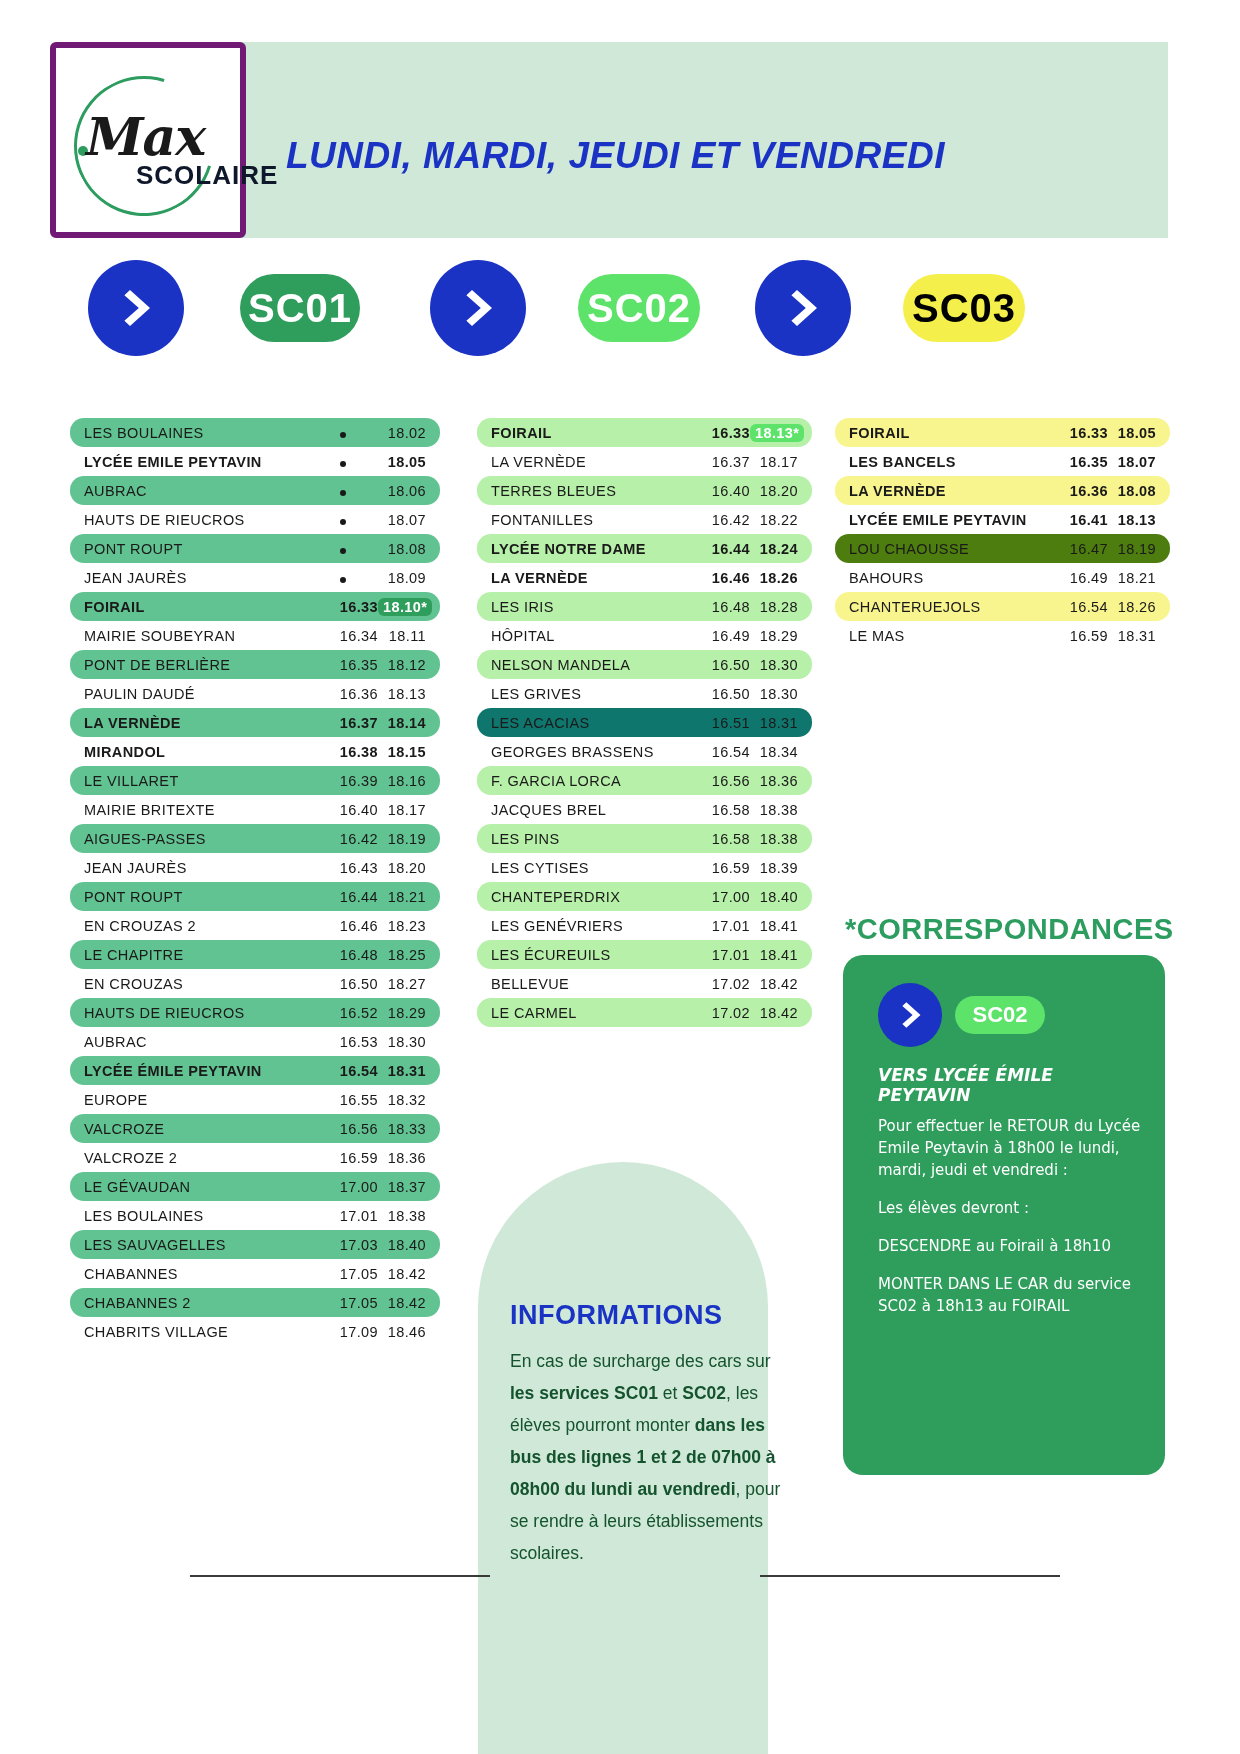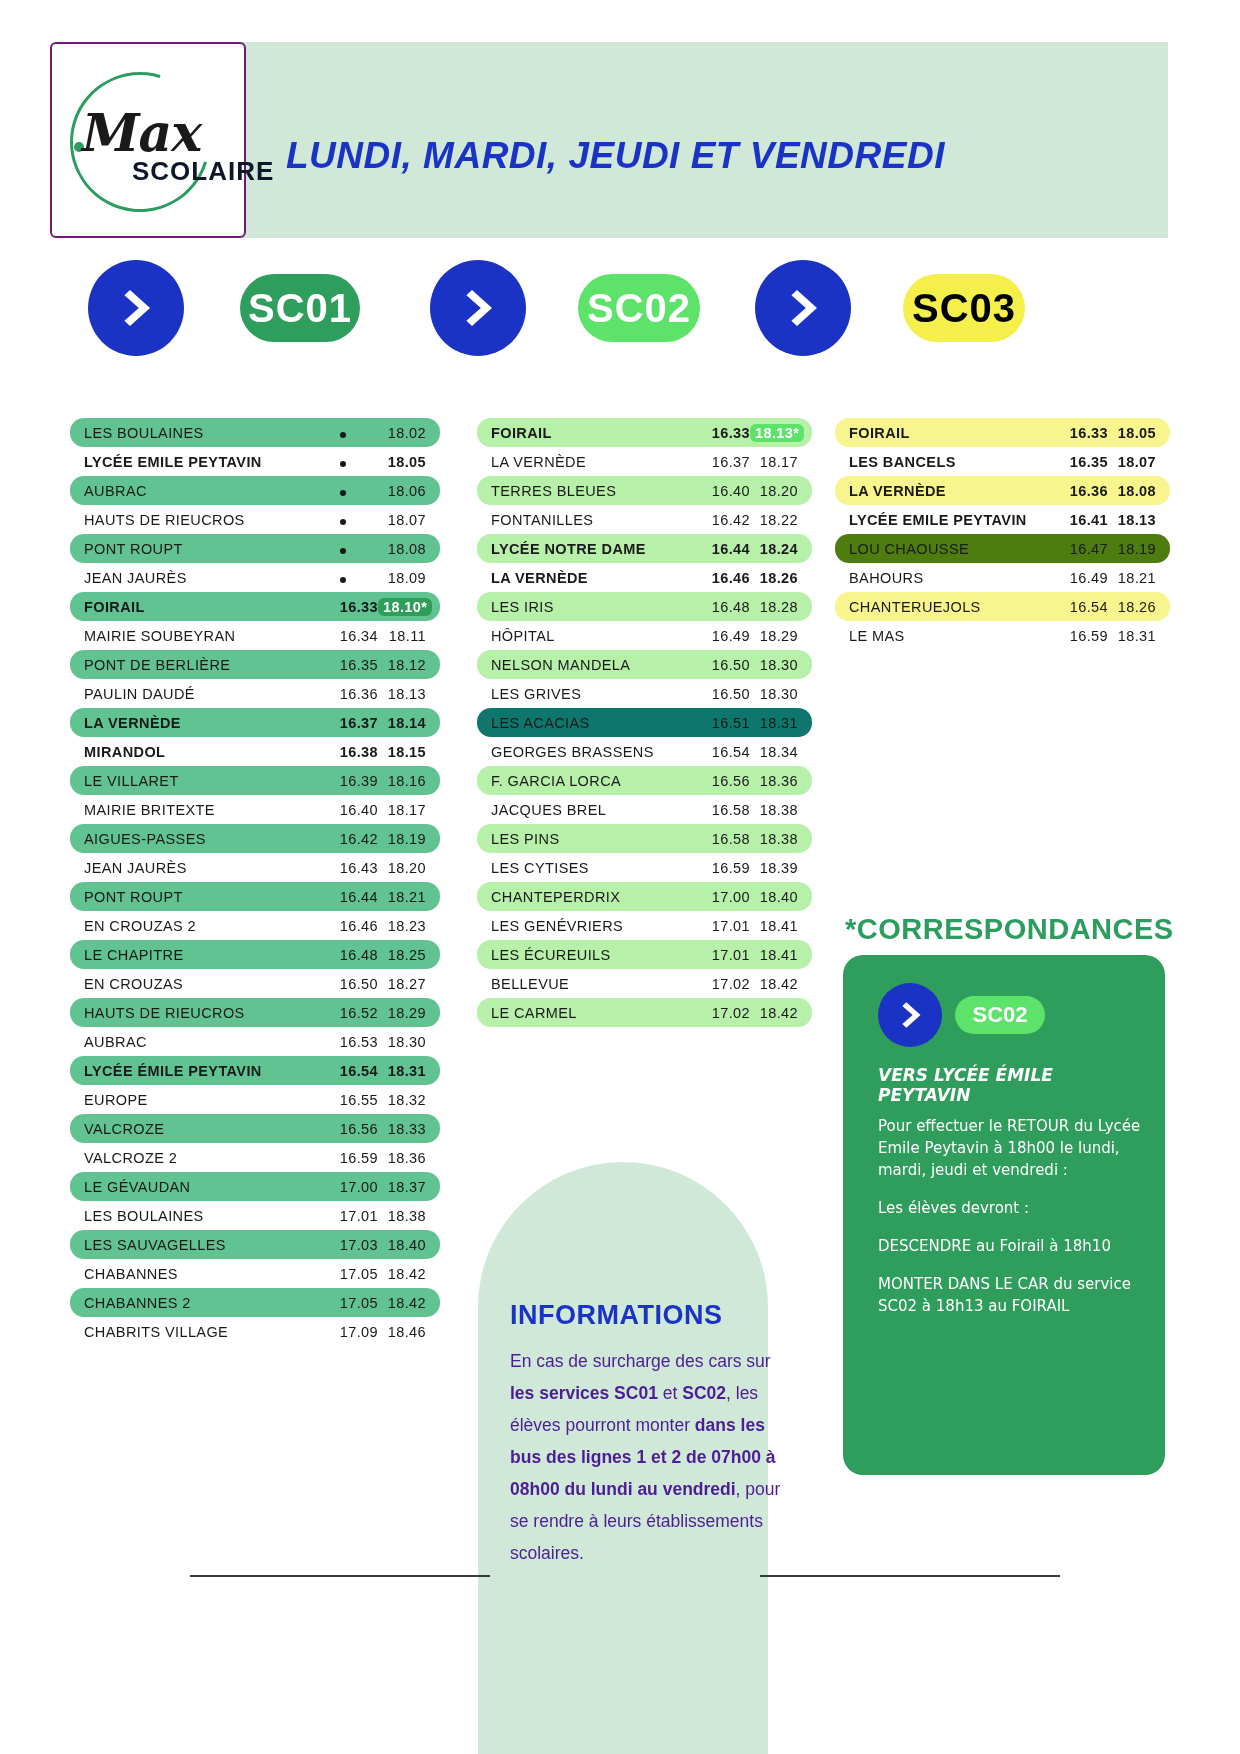--- a/index.html
+++ b/index.html
@@ -11,21 +11,21 @@
     overflow:hidden;
   }
 
   
   .header-band {
     position:absolute; left:72px; top:42px; width:1096px; height:196px;
     background:#cfe8d8;
   }
   .logo-card {
     position:absolute; left:50px; top:42px; width:196px; height:196px;
-    background:#ffffff; border:2px solid #701a75; border-radius:6px;
+    background:#ffffff; border:6px solid #701a75; border-radius:6px;
   }
   .logo-inner { position:absolute; left:0; top:0; width:100%; height:100%; }
   .logo-swoosh {
     position:absolute; left:18px; top:28px; width:140px; height:140px;
     border:3px solid #2c9c5f; border-radius:50%;
     border-right-color:transparent; border-top-color:#2c9c5f;
     transform:rotate(-28deg);
   }
   .logo-max {
     position:absolute; left:30px; top:58px;
@@ -114,21 +114,21 @@
     position:absolute; left:478px; top:1162px; width:290px; height:592px;
     background:#cfe8d8; border-radius:145px 145px 0 0;
   }
   .info-title {
     position:absolute; left:510px; top:1300px;
     font-size:27px; font-weight:bold; color:#1b33c4;
     letter-spacing:0.5px;
   }
   .info-body {
     position:absolute; left:510px; top:1345px; width:272px;
-    font-size:17.5px; line-height:32px; color:#4c1d95;
+    font-size:17.5px; line-height:32px; color:#14532d;
   }
   .info-body b { font-weight:bold; }
 
   .footer-rule-left {
     position:absolute; left:190px; top:1575px; width:300px; height:2px; background:#3a3a3a;
   }
   .footer-rule-right {
     position:absolute; left:760px; top:1575px; width:300px; height:2px; background:#3a3a3a;
   }
 </style>

